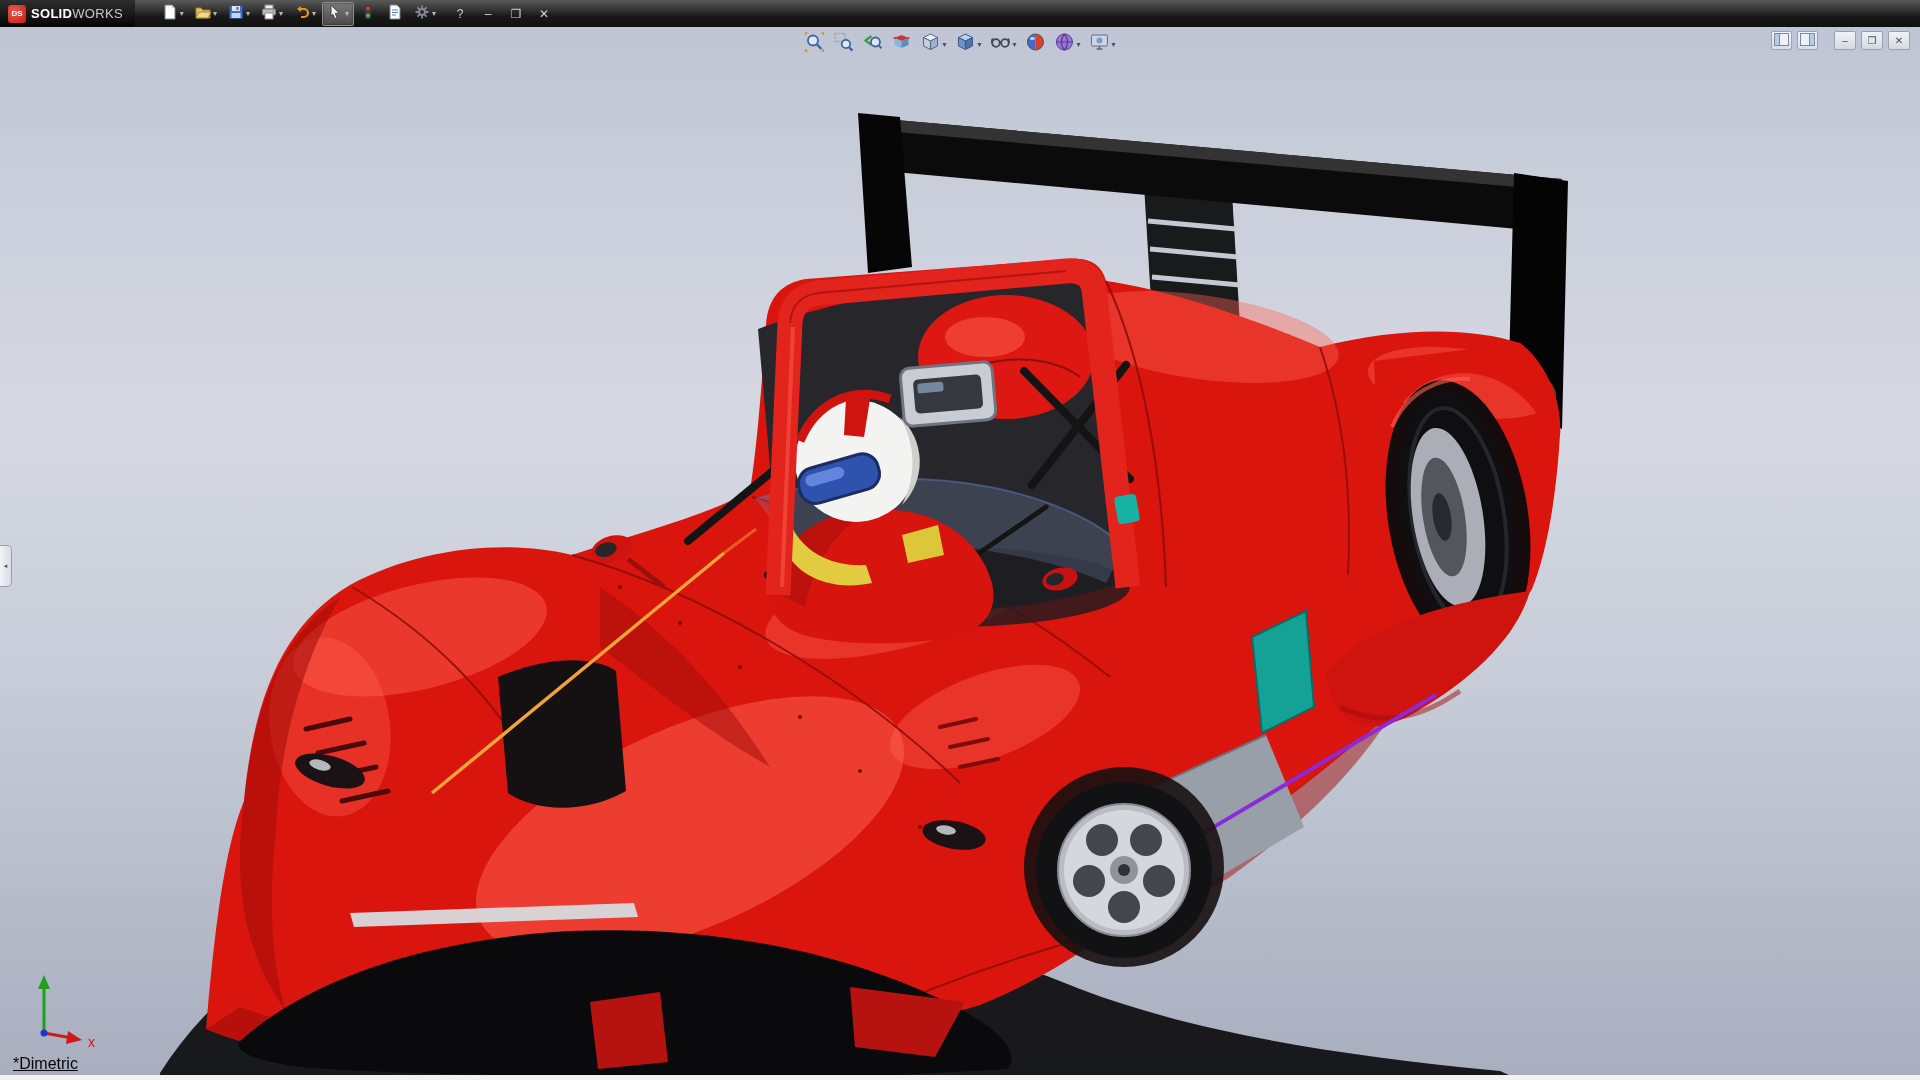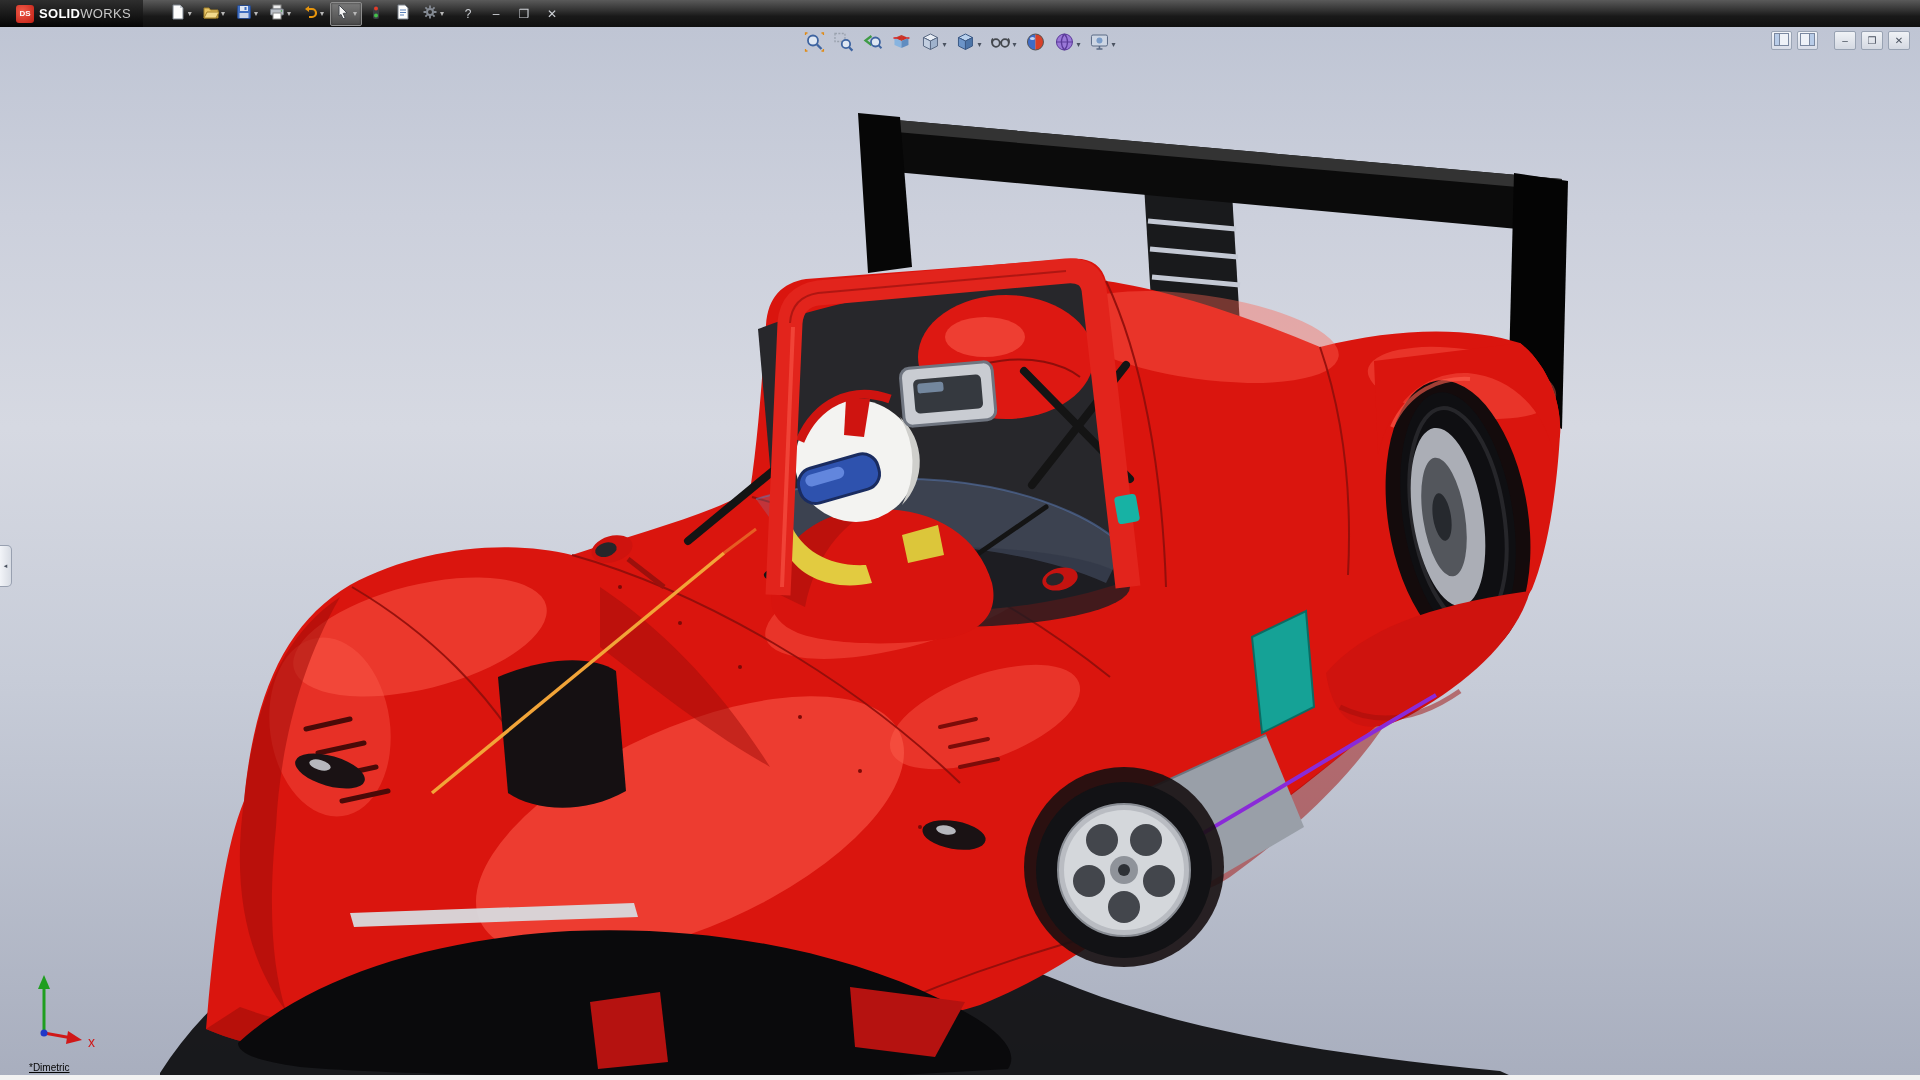--- a/index.html
+++ b/index.html
@@ -3,21 +3,21 @@
 <meta charset="utf-8">
 <style>
   html,body{margin:0;padding:0;}
   body{width:1920px;height:1080px;overflow:hidden;position:relative;
        font-family:"Liberation Sans",sans-serif;background:#000;}
 
   
   .titlebar{position:absolute;top:0;left:0;width:1920px;height:27px;z-index:10;
             background:linear-gradient(#5a5a5a,#303030 40%,#191919 60%,#101010);
             display:flex;align-items:center;}
-  .brand{display:flex;align-items:center;gap:5px;height:100%;padding:0 12px 0 16px;
+  .brand{display:flex;align-items:center;gap:5px;height:100%;padding:0 12px 0 8px;
          background:linear-gradient(#2e2e2e,#050505);}
   .ds-mark{width:18px;height:18px;border-radius:3px;flex:0 0 auto;
            background:radial-gradient(circle at 35% 35%,#f05a48,#c01e14);
            color:#fff;font-size:8px;font-weight:bold;display:flex;align-items:center;justify-content:center;}
   .brand-name{font-size:13px;letter-spacing:.3px;color:#fff;font-weight:bold;white-space:nowrap;}
   .brand-name .lite{font-weight:normal;color:#c8c8c8;}
   .menu-toolbar{display:flex;align-items:center;margin-left:22px;gap:1px;}
   .tbtn{display:flex;align-items:center;gap:2px;height:22px;padding:0 4px;border-radius:2px;border:1px solid transparent;}
   .tbtn.raised{background:linear-gradient(#7a7a7a,#4a4a4a);border-color:#8d8d8d;box-shadow:inset 0 0 2px #222;}
   .caret{font-size:8px;color:#b8b8b8;line-height:1;}
@@ -41,21 +41,21 @@
   .doc-wc{width:20px;height:17px;display:flex;align-items:center;justify-content:center;
           background:linear-gradient(#f0f2f6,#d4d9e2);border:1px solid #98a2b2;border-radius:2px;
           font-size:10px;color:#4a5260;}
   .gap{width:6px;}
 
   .collapse-tab{position:absolute;left:0;top:518px;width:11px;height:40px;
                 background:linear-gradient(90deg,#f2f4f8,#d8dce4);
                 border:1px solid #98a0b0;border-left:none;border-radius:0 5px 5px 0;
                 display:flex;align-items:center;justify-content:center;font-size:7px;color:#4a5260;}
 
-  .view-label{position:absolute;left:13px;bottom:7px;font-size:10px;color:#050505;text-decoration:underline;margin-left:16px;}
+  .view-label{position:absolute;left:13px;bottom:7px;font-size:16px;color:#050505;text-decoration:underline;}
   .bottom-strip{position:absolute;left:0;bottom:0;width:1920px;height:5px;background:#f2f2f2;z-index:6;}
 </style>
 </head>
 <body>
 
 <div class="titlebar">
   <div class="brand">
     <span class="ds-mark">DS</span>
     <span class="brand-name"><span>SOLID</span><span class="lite">WORKS</span></span>
   </div>

